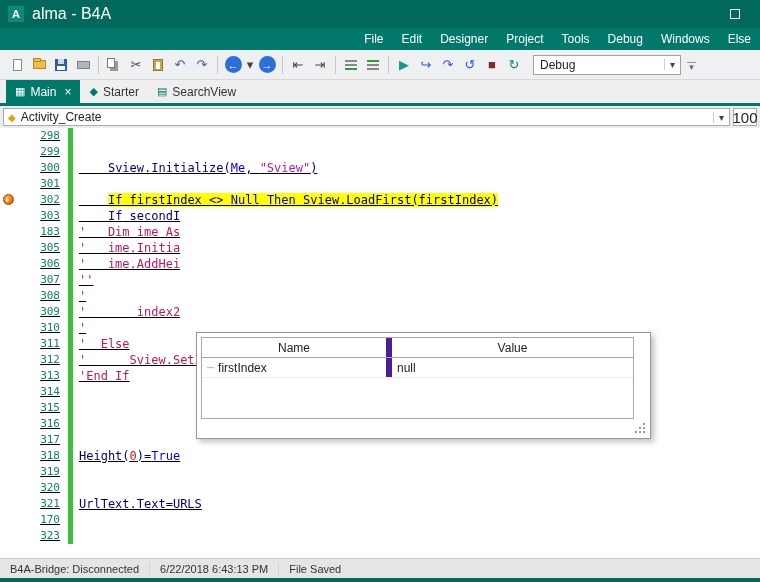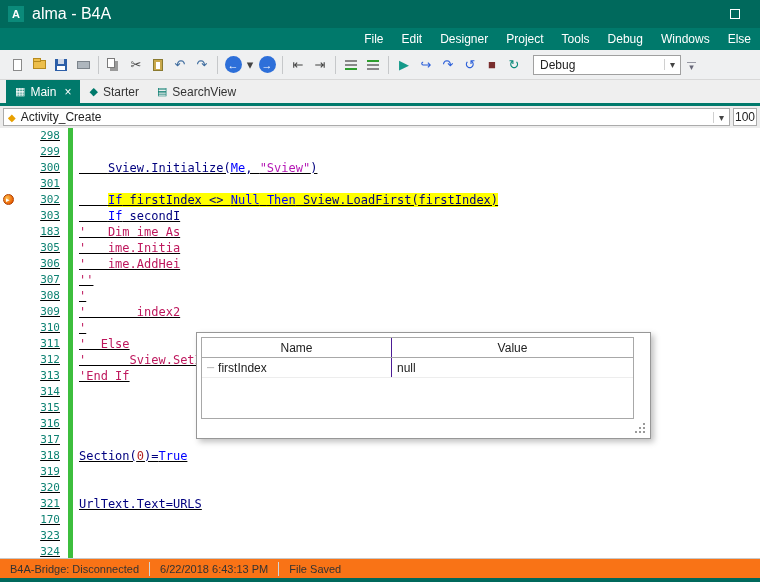--- a/index.html
+++ b/index.html
@@ -54,21 +54,21 @@
   .tab .tabicon { color: #00796B; font-size: 11px; }
   .tab.active { background: #00796B; color: #fff; }
   .tab.active .tabicon { color: #fff; }
   .tabclose { margin-left: 3px; font-size: 12px; }
   .tabline { height: 3px; background: #00796B; }
 
   
   .methodrow { height: 22px; background: #ECECEC; display: flex; align-items: center; padding: 0 3px; gap: 3px; }
   .methodbox { flex: 1; height: 18px; background: #fff; border: 1px solid #ABABAB; display: flex; align-items: center; padding-left: 4px; font-size: 12px; color: #222; }
   .method-icon { color: #E8A000; font-size: 10px; margin-right: 5px; }
-  .zoombox { width: 24px; height: 18px; background: #fff; border: 1px solid #ABABAB; font-size: 12px; color: #222; display: flex; align-items: center; justify-content: center; }
+  .zoombox { width: 24px; height: 18px; background: #fff; border: 1px solid #ABABAB; font-size: 15px; color: #222; display: flex; align-items: center; justify-content: center; }
 
   
   .editor { position: relative; height: 430px; background: #fff; overflow: hidden; }
   .line { display: flex; height: 16px; line-height: 16px; text-decoration: underline; }
   .markcell { width: 18px; flex: none; position: relative; }
   .bpmark { position: absolute; left: 3px; top: 2px; width: 11px; height: 11px; border-radius: 50%;
             background: radial-gradient(circle at 35% 35%, #FFC04D, #E85C00 75%); border: 1px solid #B04000; }
   .bpmark::after { content: "▸"; position: absolute; left: 2px; top: -3px; color: #fff; font-size: 7px; }
   .lnum { width: 50px; flex: none; text-align: right; padding-right: 8px; color: #0E8273;
           font-family: "DejaVu Sans Mono", monospace; font-size: 11px; }
@@ -81,31 +81,31 @@
   .tok-comment { color: #be185d; }
   .hl { background: #FFFF00; }
 
   
   .popup { position: absolute; left: 196px; top: 204px; width: 455px; height: 107px; background: #fff;
            border: 1px solid #979797; box-shadow: 3px 3px 6px rgba(0,0,0,0.25); z-index: 10; }
   .ptable { position: absolute; left: 4px; top: 4px; width: 433px; height: 82px; border: 1px solid #A8A8A8; background: #fff; overflow: hidden; }
   .phead { display: flex; height: 20px; border-bottom: 1px solid #A8A8A8; }
   .pcell { font-size: 12px; color: #222; display: flex; align-items: center; padding-left: 5px; }
   .pcell.h { justify-content: center; padding-left: 0; }
-  .namecol { width: 190px; flex: none; border-right: 1px solid #4c1d95; }
+  .namecol { width: 190px; flex: none; border-right: 6px solid #4c1d95; }
   .prow { display: flex; height: 20px; border-bottom: 1px solid #EDEDED; }
   .treedash { color: #9a9a9a; margin-right: 4px; font-size: 10px; }
   .grip { position: absolute; right: 5px; bottom: 5px; width: 12px; height: 12px; }
   .grip i { position: absolute; width: 2px; height: 2px; background: #9a9a9a; }
   .grip i:nth-child(1){ right:0; bottom:8px; } .grip i:nth-child(2){ right:4px; bottom:4px; }
   .grip i:nth-child(3){ right:0; bottom:4px; } .grip i:nth-child(4){ right:8px; bottom:0; }
   .grip i:nth-child(5){ right:4px; bottom:0; } .grip i:nth-child(6){ right:0; bottom:0; }
 
   
-  .statusbar { height: 20px; background: #f97316; border-top: 1px solid #C8C8C8; display: flex; align-items: center; font-size: 11px; color: #333; }
+  .statusbar { height: 20px; background: #e5e5e5; border-top: 1px solid #C8C8C8; display: flex; align-items: center; font-size: 11px; color: #333; }
   .sb-item { padding: 0 10px; height: 14px; display: flex; align-items: center; border-right: 1px solid #D4D4D4; }
   .sb-item:last-child { border-right: none; }
   .bottomedge { height: 4px; background: #00695C; }
 </style>
 </head>
 <body>
 
 <div class="window" data-name="ide-window">
 
   <div class="titlebar" data-name="title-bar">
@@ -359,21 +359,21 @@
         <div class="line" data-name="code-line">
           <span class="markcell" data-name="breakpoint-gutter"></span>
           <span class="lnum" data-name="line-number">317</span>
           <span class="gbar" data-name="change-bar"></span>
           <span class="codetext" data-name="code-text"></span>
         </div>
         <div class="line" data-name="code-line">
           <span class="markcell" data-name="breakpoint-gutter"></span>
           <span class="lnum" data-name="line-number">318</span>
           <span class="gbar" data-name="change-bar"></span>
-          <span class="codetext" data-name="code-text"><span class="tok-code">Section(</span><span class="tok-num">0</span><span class="tok-code">)=</span><span class="tok-kw">True</span></span>
+          <span class="codetext" data-name="code-text"><span class="tok-code">Height(</span><span class="tok-num">0</span><span class="tok-code">)=</span><span class="tok-kw">True</span></span>
         </div>
         <div class="line" data-name="code-line">
           <span class="markcell" data-name="breakpoint-gutter"></span>
           <span class="lnum" data-name="line-number">319</span>
           <span class="gbar" data-name="change-bar"></span>
           <span class="codetext" data-name="code-text"></span>
         </div>
         <div class="line" data-name="code-line">
           <span class="markcell" data-name="breakpoint-gutter"></span>
           <span class="lnum" data-name="line-number">320</span>
@@ -388,26 +388,20 @@
         </div>
         <div class="line" data-name="code-line">
           <span class="markcell" data-name="breakpoint-gutter"></span>
           <span class="lnum" data-name="line-number">170</span>
           <span class="gbar" data-name="change-bar"></span>
           <span class="codetext" data-name="code-text"></span>
         </div>
         <div class="line" data-name="code-line">
           <span class="markcell" data-name="breakpoint-gutter"></span>
           <span class="lnum" data-name="line-number">323</span>
-          <span class="gbar" data-name="change-bar"></span>
-          <span class="codetext" data-name="code-text"></span>
-        </div>
-        <div class="line" data-name="code-line">
-          <span class="markcell" data-name="breakpoint-gutter"></span>
-          <span class="lnum" data-name="line-number">324</span>
           <span class="gbar" data-name="change-bar"></span>
           <span class="codetext" data-name="code-text"></span>
         </div>
       </div>
 
     <div class="popup" data-name="debug-watch-popup">
       <div class="ptable" data-name="watch-table">
         <div class="phead" data-name="popup-header-row">
             <div class="pcell h namecol" data-name="popup-column-name" style="flex: 0 0 auto;">Name</div>
             <div class="pcell h" data-name="popup-column-value" style="flex: 1 1 0%;">Value</div>

